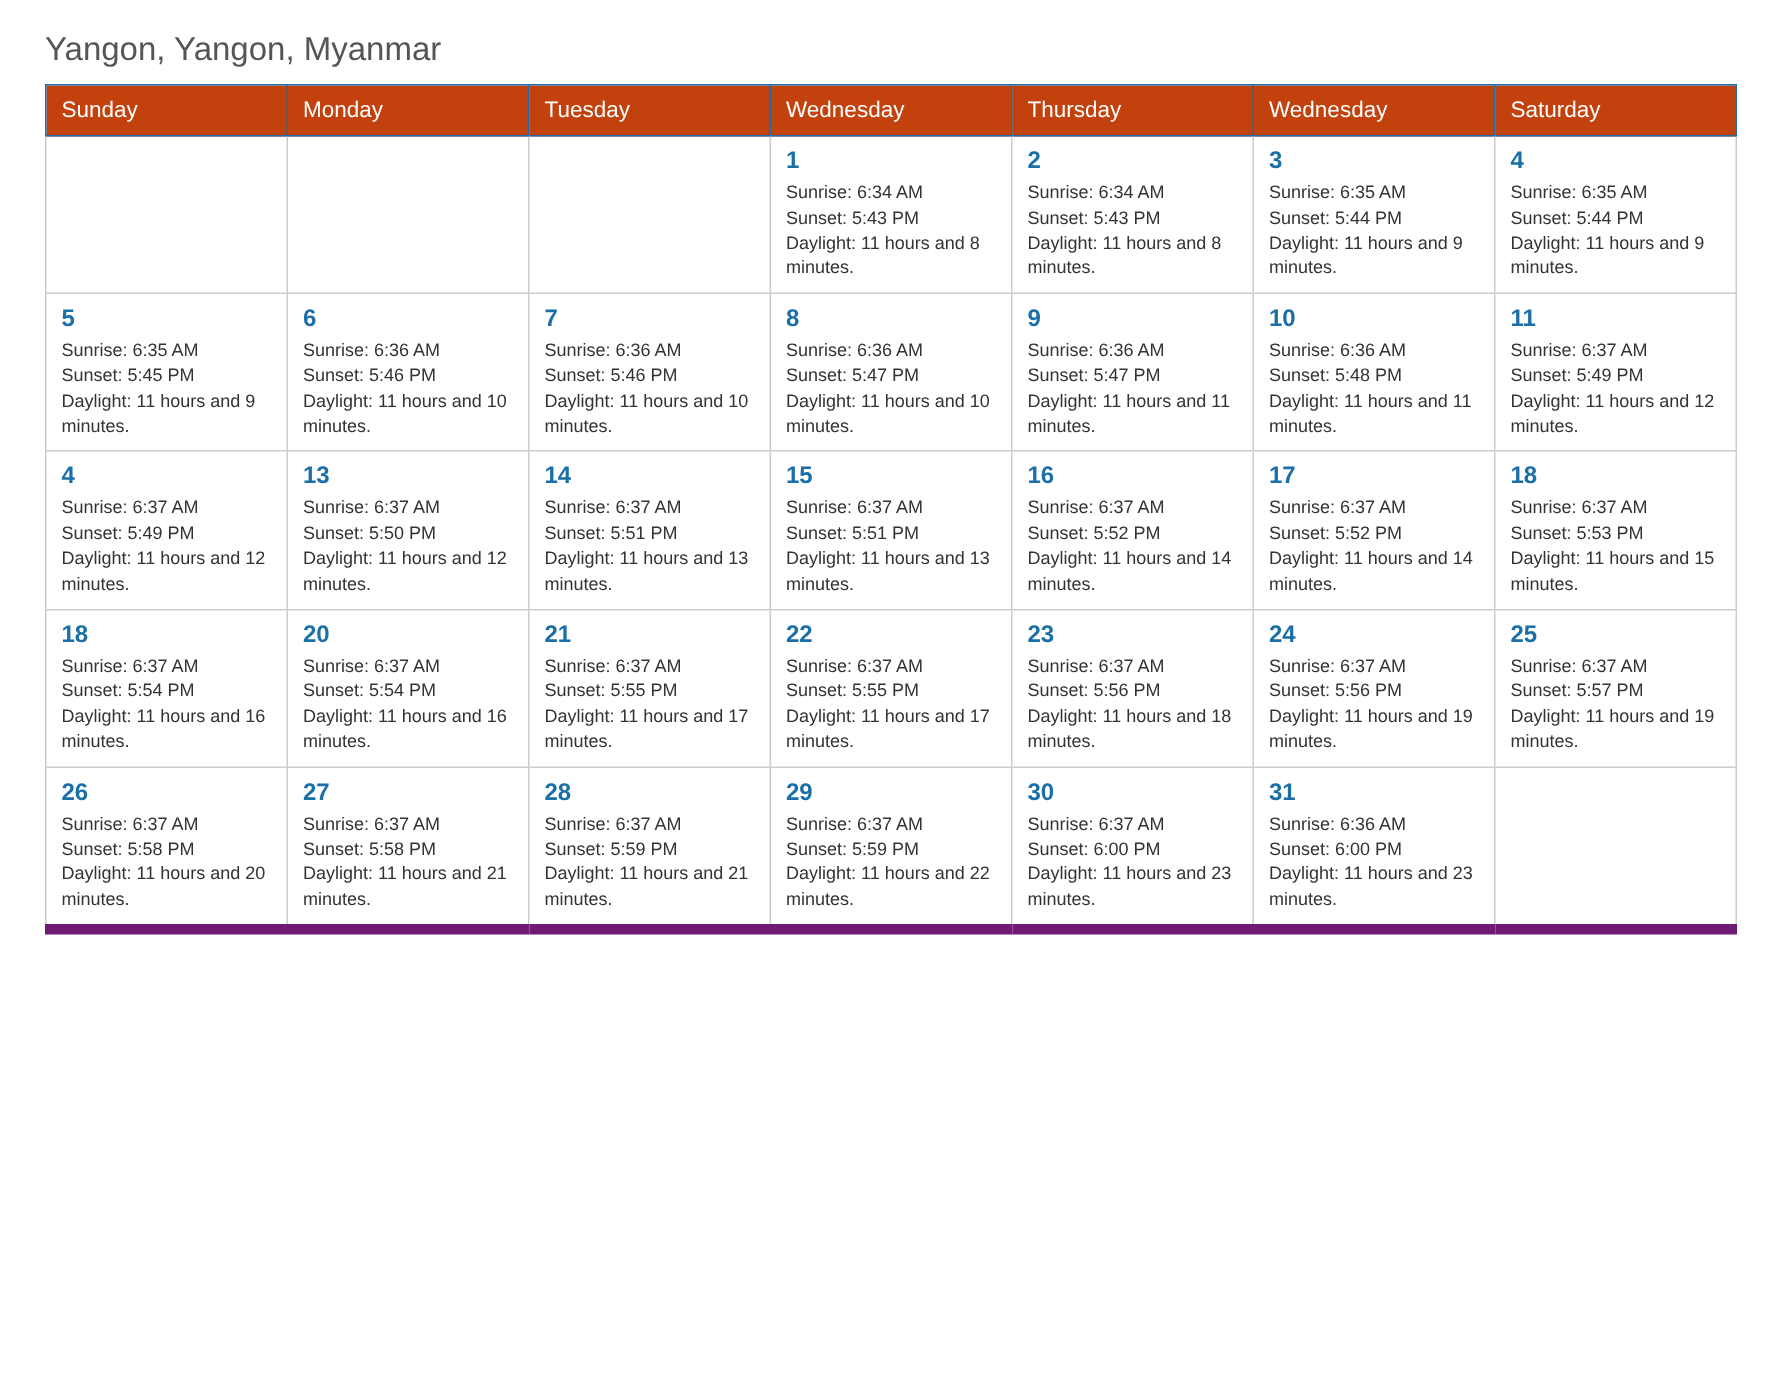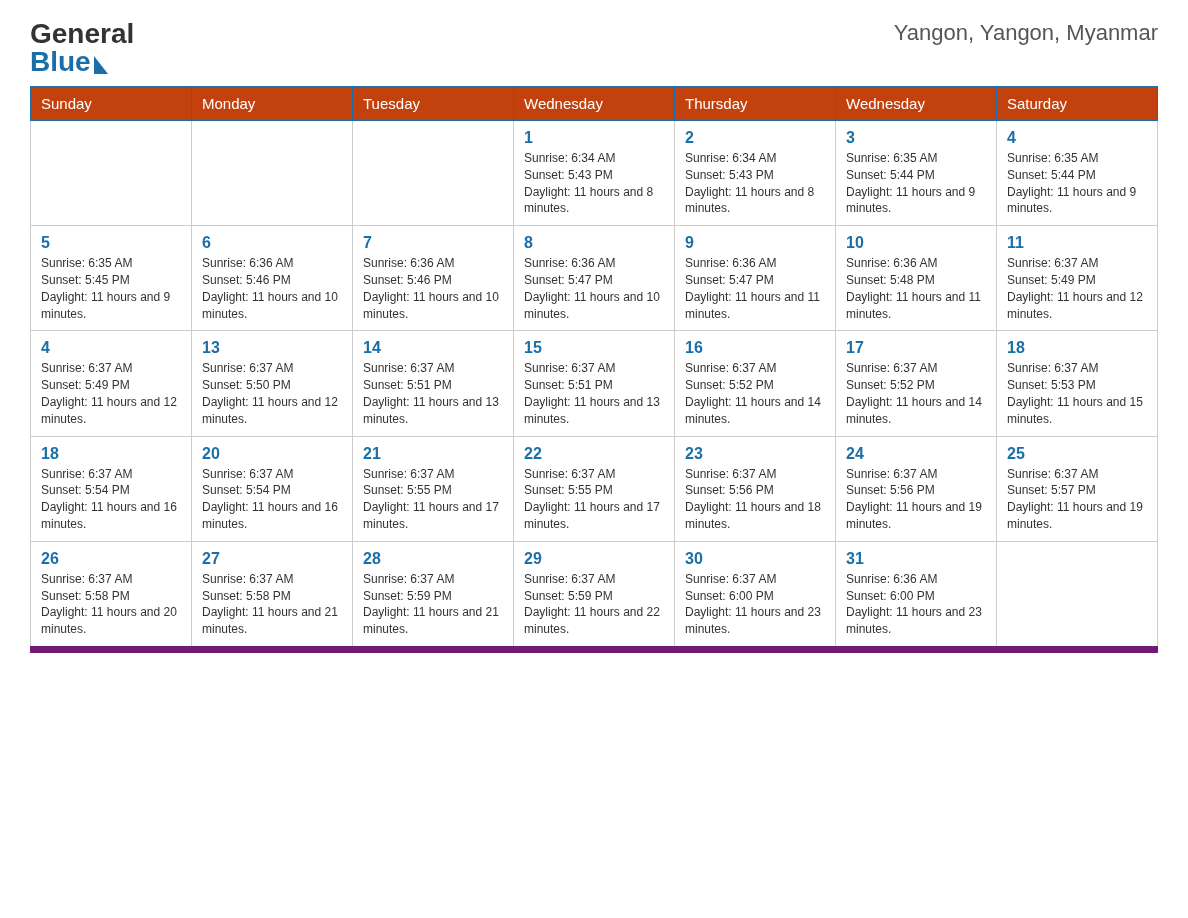--- a/index.html
+++ b/index.html
@@ -102,30 +102,20 @@
       display: inline-block;
       margin-left: 3px;
       margin-bottom: 2px;
       vertical-align: bottom;
     }
   </style>
 </head>
 <body>
 
 <div class="header">
-  <div class="logo">
-    <div class="logo-row">
-      <div class="logo-text-group">
-        <span class="logo-line1">General</span>
-        <span class="logo-line2">
-          <span>Blue</span><span class="arrow-icon"></span>
-        </span>
-      </div>
-    </div>
-  </div>
   <div class="title-section">
     <div class="location">Yangon, Yangon, Myanmar</div>
   </div>
 </div>
 
 <table>
   <thead>
     <tr>
     <th>Sunday</th>
         <th>Monday</th>

